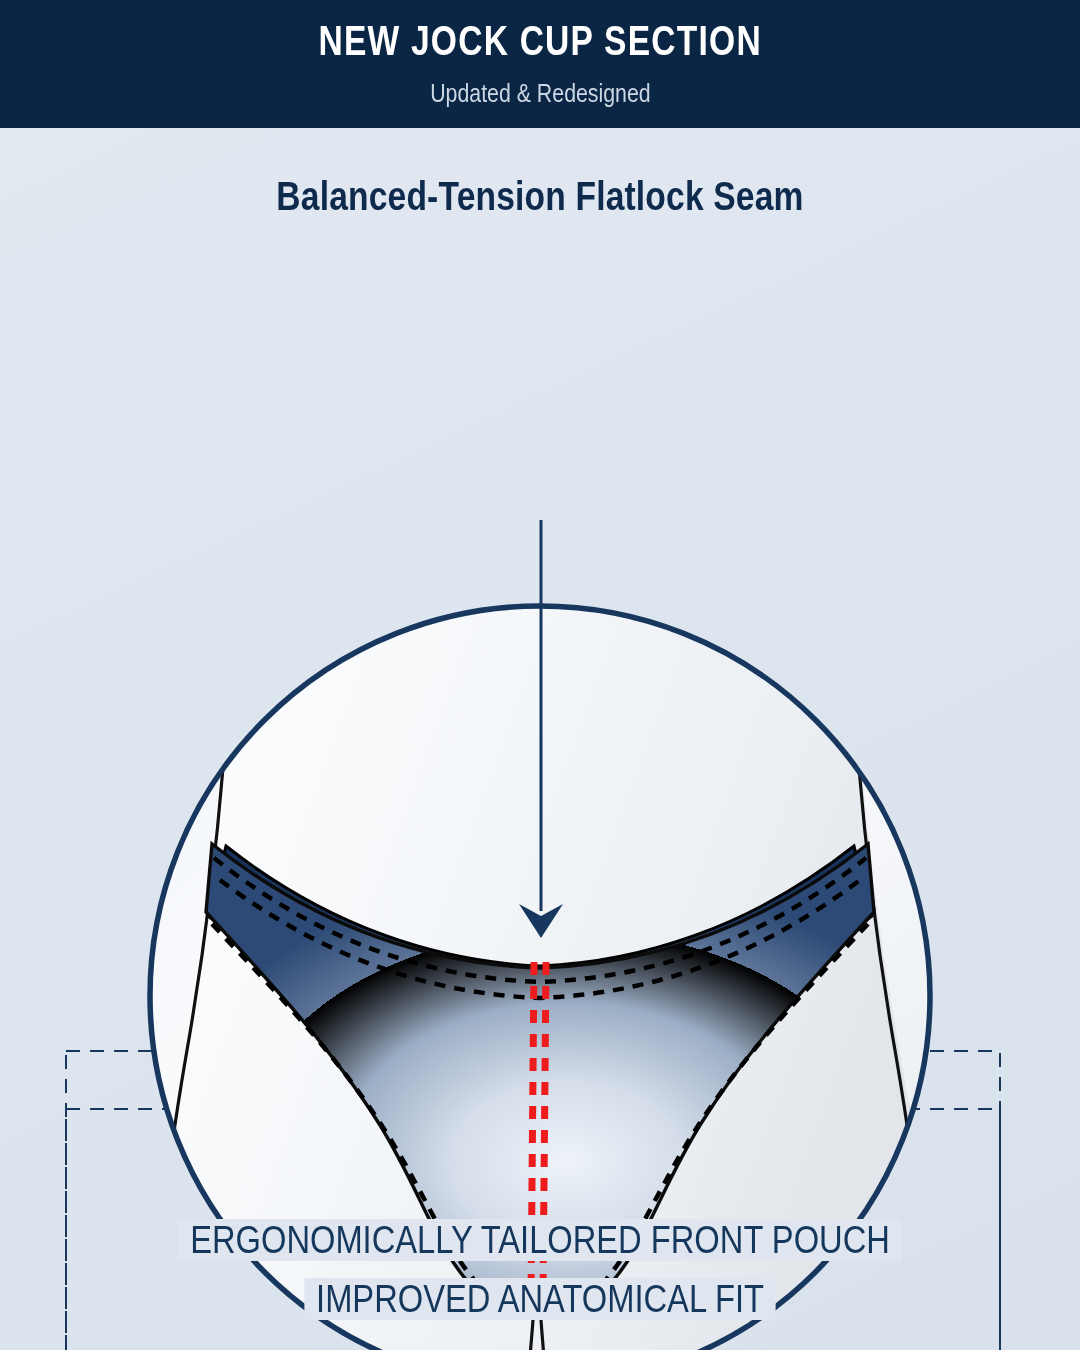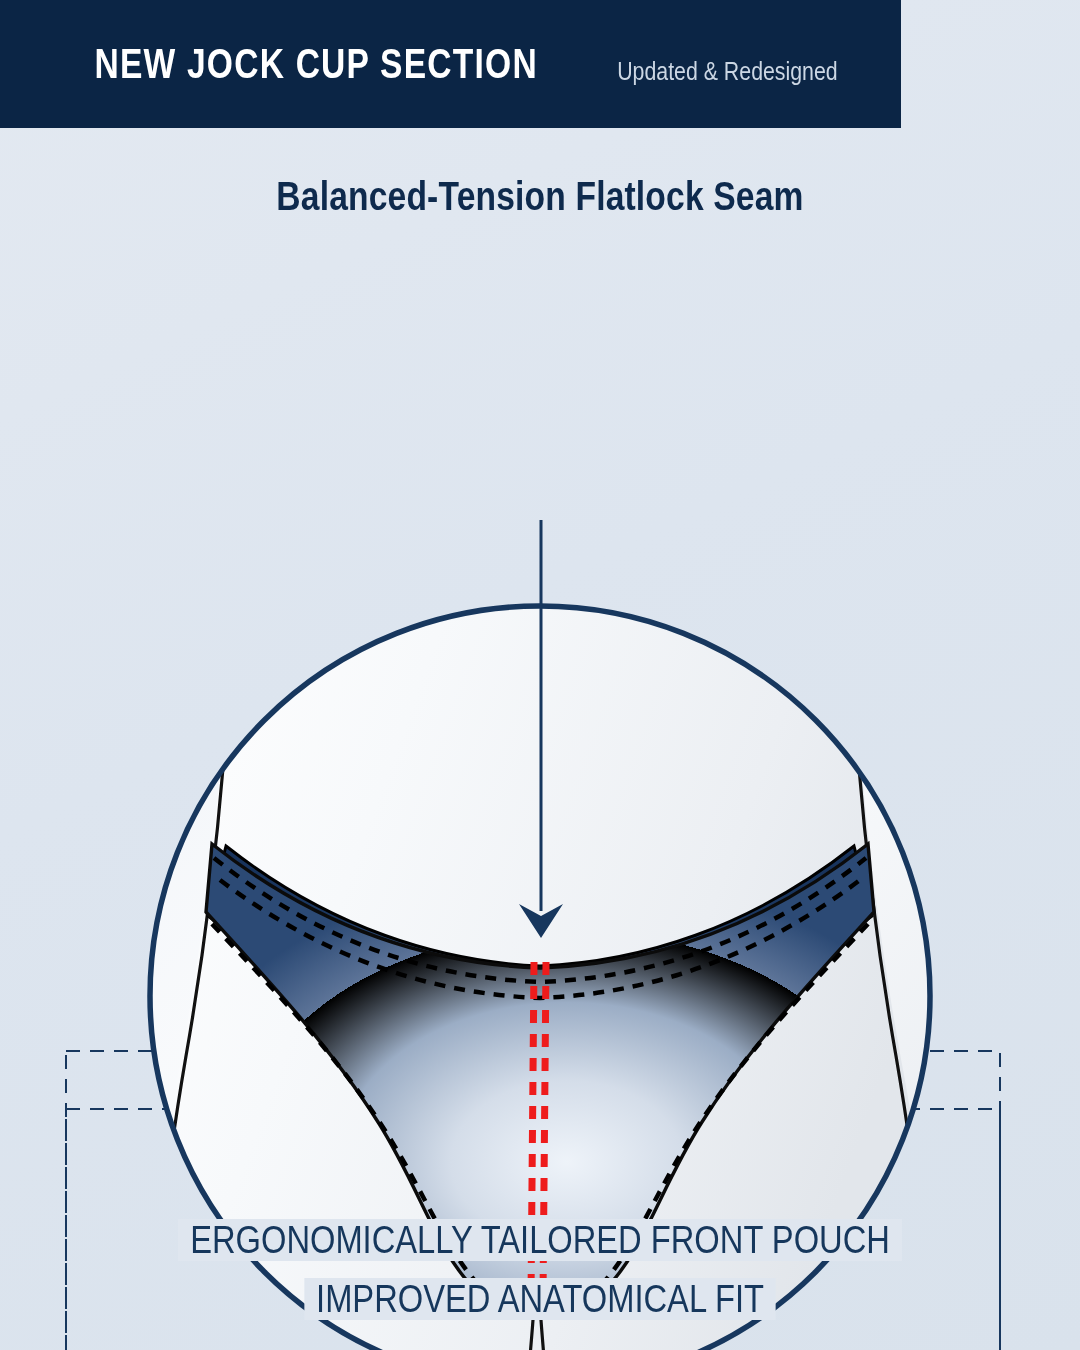--- a/index.html
+++ b/index.html
@@ -12,23 +12,23 @@
   }
   #page {
     position:relative;
     width:1080px; height:1350px;
     background:linear-gradient(155deg,#e3e9f1 0%,#dde5ef 45%,#d9e2ec 100%);
   }
 
   
   #header {
     position:absolute; left:0; top:0;
-    width:901px; height:128px;
+    width:1080px; height:128px;
     background:#0b2545;
-    display:flex; 
+    display:flex; flex-direction:column;
     align-items:center; justify-content:center;
   }
   #header-title {
     color:#ffffff;
     font-size:42px;
     font-weight:700;
     letter-spacing:1.5px;
     transform:scaleX(0.80);
     transform-origin:center;
     white-space:nowrap;

